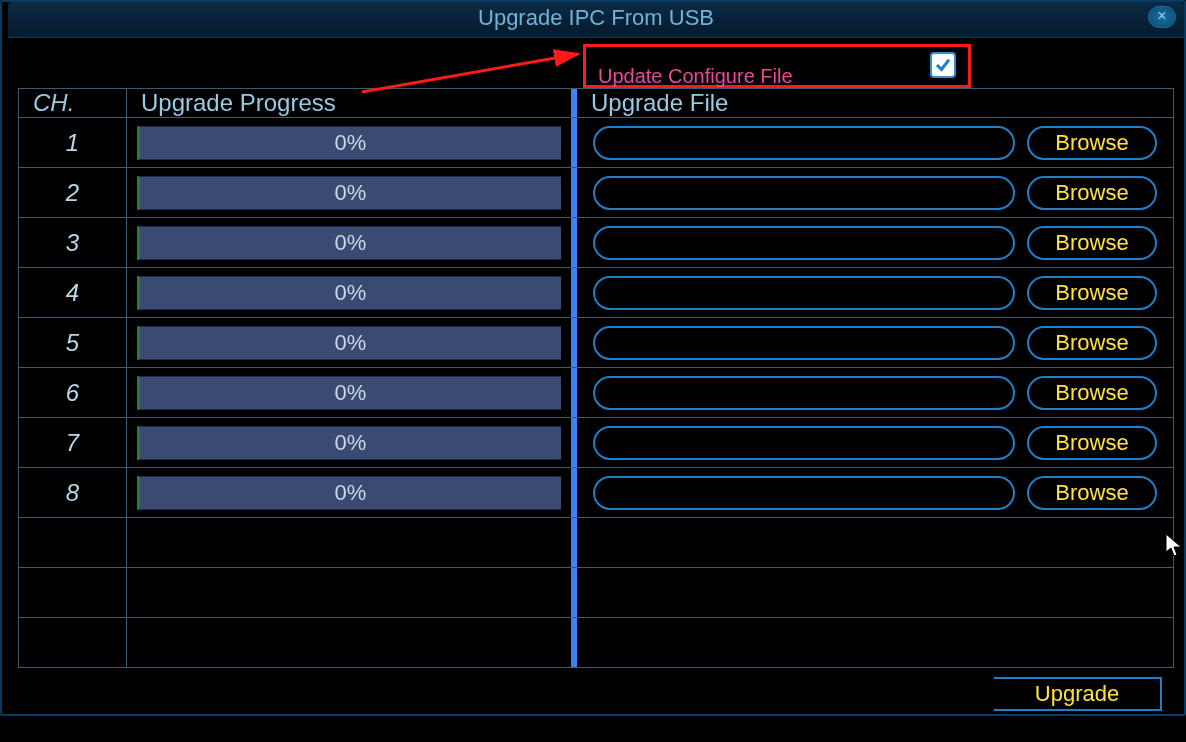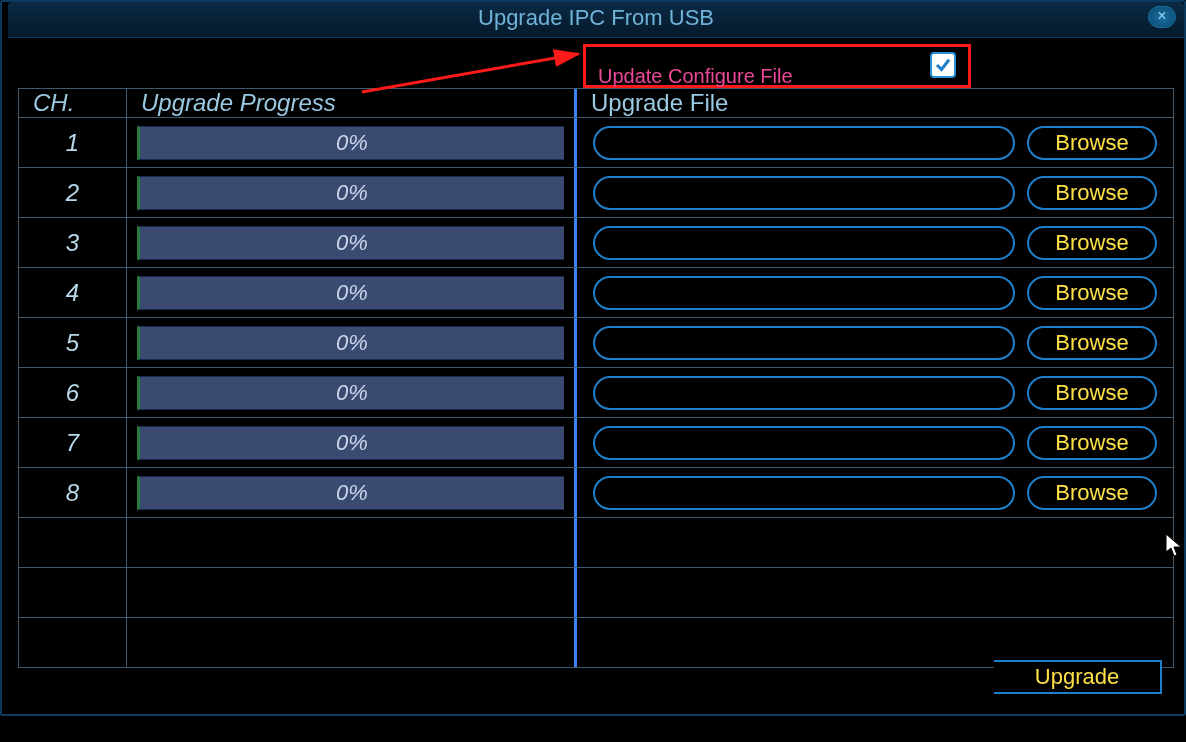--- a/index.html
+++ b/index.html
@@ -66,21 +66,21 @@
   .grid {
     border:1px solid #3d5a70;
     height: 580px;
     display:flex; flex-direction:column;
   }
   .grid-header, .grid-row {
     display:flex; height:50px; align-items:center;
     border-bottom:1px solid #3d5a70;
   }
   .col-ch   { width: 108px; border-right:1px solid #3d5a70; height:100%; display:flex; align-items:center; justify-content:center;font-style:italic; }
-  .col-prog { width: 450px; border-right:3px solid #3b82f6; height:100%; display:flex; align-items:center; padding:0 10px;font-style:italic; }
+  .col-prog { width: 450px; border-right:6px solid #3b82f6; height:100%; display:flex; align-items:center; padding:0 10px; }
   .col-file { flex:1; height:100%; display:flex; align-items:center; padding:0 16px; gap:12px; }
   .grid-header .col-ch { justify-content:flex-start; padding-left:14px; }
   .grid-header { font-size:24px; color:#9ac9e2; }
   .grid-header .col-prog, .grid-header .col-file { font-size:24px; color:#9ac9e2; padding-left:14px; }
 
   .ch-num { color:#b8d8ea; font-size:24px; }
   .progress {
     flex:1; height:34px;
     background:#3a4a70;
     border-left:3px solid #2a7a40;
@@ -98,21 +98,21 @@
   .browse-btn, .footer-btn {
     height:34px; padding:0 26px;
     border:2px solid #1f7fc8; border-radius:17px;
     background:#000; color:#fde047; font-size:22px;
     font-family:inherit; font-weight:300;
     cursor:pointer; display:flex; align-items:center; justify-content:center;
   }
   .browse-btn { width:130px; padding:0; }
 
   .footer {
-    position:absolute; right:22px; bottom:20px;
+    position:absolute; right:22px; bottom:3px;
     display:flex; gap:0px;
   }
   .footer-btn { width:168px; }
   .footer-btn:first-child { border-top-right-radius:0; border-bottom-right-radius:0; }
   .footer-btn:last-child  { border-top-left-radius:0;  border-bottom-left-radius:0;  border-left:none; }
   .cursor {
     position:absolute; right:0px; top:530px; width:20px; height:26px; pointer-events:none;
   }
 </style>
 </head>

